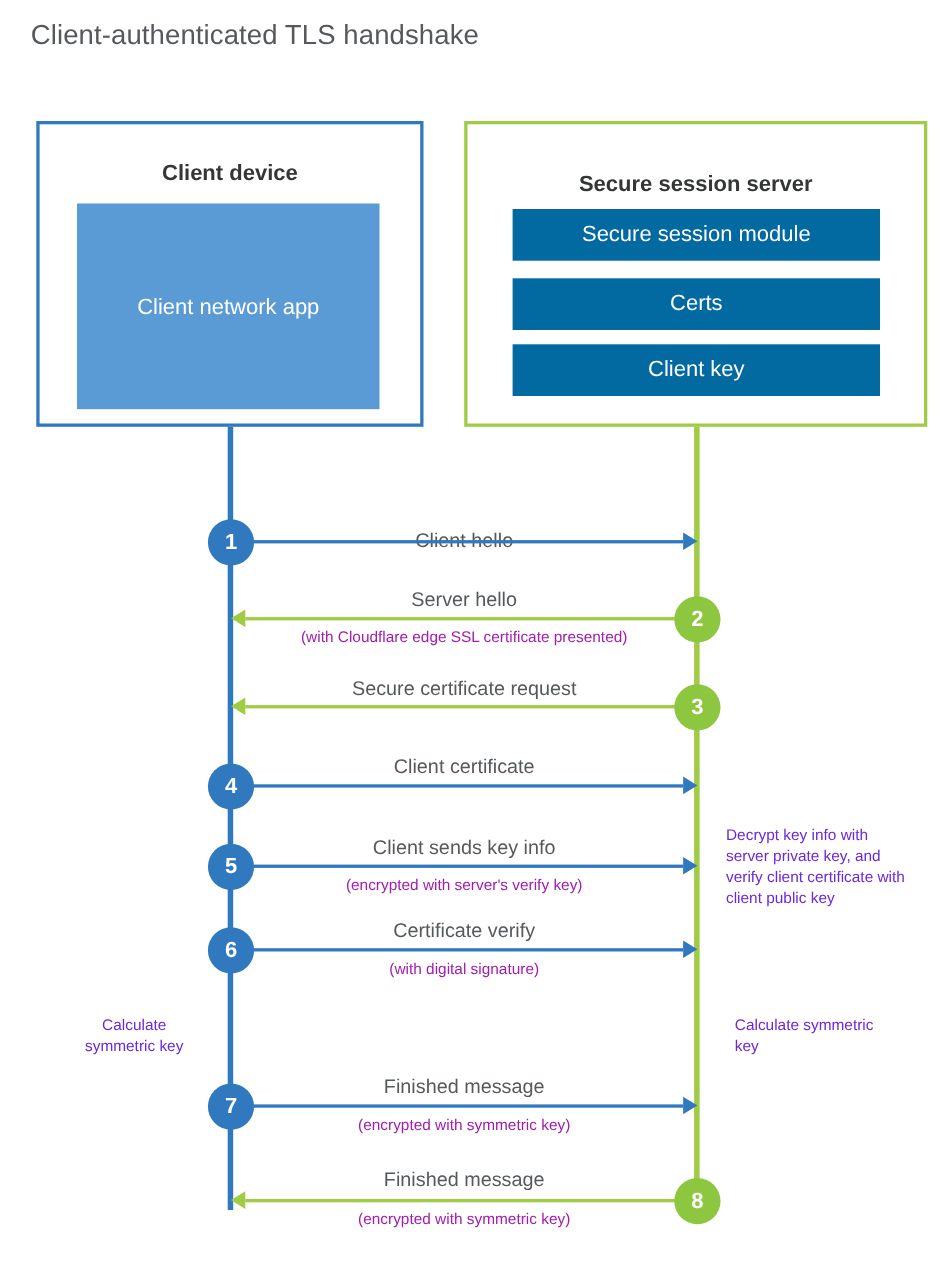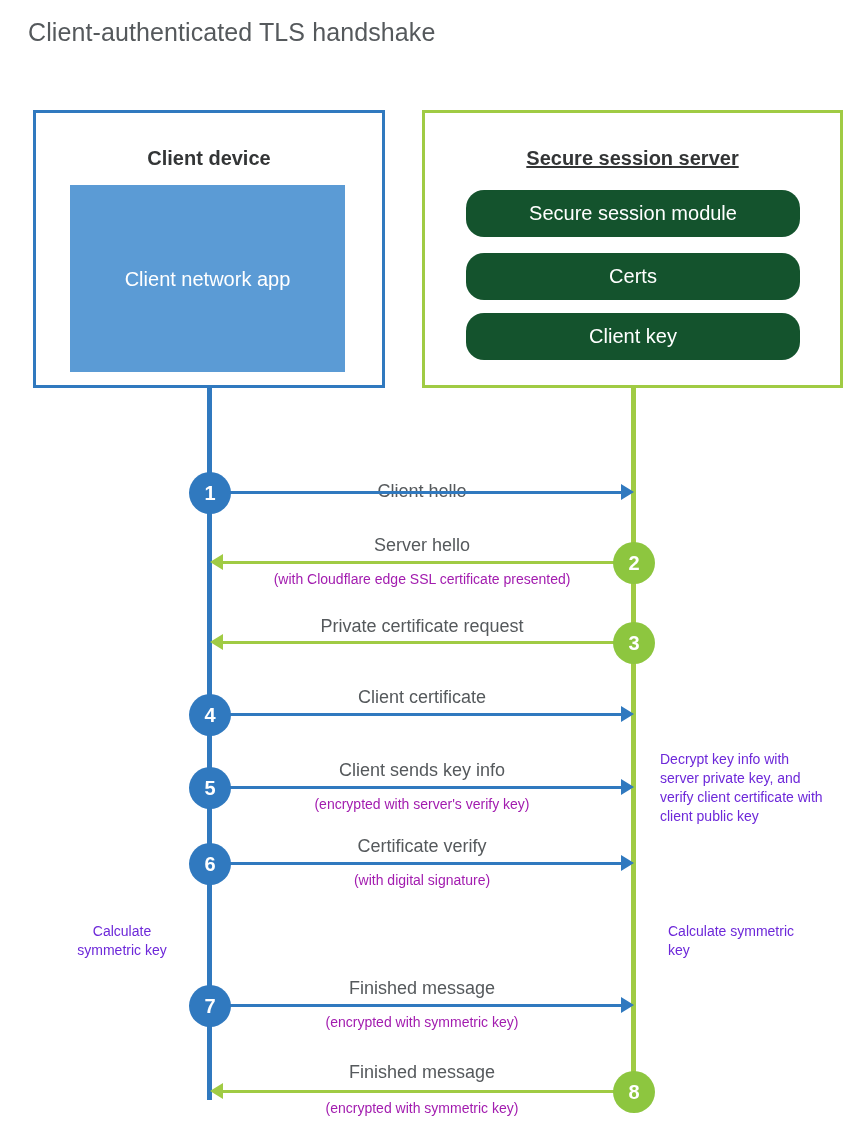--- a/index.html
+++ b/index.html
@@ -21,33 +21,33 @@
   
   .bigbox{border-style:solid;border-width:3px;background:#fff;box-sizing:border-box;}
   #client-box{left:33px;top:110px;width:352px;height:278px;border-color:#3079bf;}
   #server-box{left:422px;top:110px;width:421px;height:278px;border-color:#a0cb44;}
 
   .box-title{
     position:absolute;left:0;width:100%;text-align:center;
     font-size:20px;font-weight:700;color:#333536;
   }
   #client-box .box-title{top:34px;}
-  #server-box .box-title{top:34px;text-decoration:underline;}
+  #server-box .box-title{top:44px;}
 
   #client-app{
     left:70px;top:185px;width:275px;height:187px;
     background:#5b9bd5;color:#ffffff;
     display:flex;align-items:center;justify-content:center;
     text-align:center;font-size:20px;line-height:28px;font-weight:400;
   }
 
   .server-bar{
-    background:#14532d;color:#ffffff;left:466px;width:334px;height:47px;
+    background:#0369a1;color:#ffffff;left:466px;width:334px;height:47px;
     display:flex;align-items:center;justify-content:center;
-    font-size:20px;font-weight:400;border-radius:18px;
+    font-size:20px;font-weight:400;
   }
   #server-bar-0{top:190px;}
   #server-bar-1{top:253px;}
   #server-bar-2{top:313px;}
 
   
   #client-lifeline{left:207px;top:388px;width:5px;height:712px;background:#3079bf;}
   #server-lifeline{left:631px;top:388px;width:5px;height:706px;background:#a0cb44;}
 
   
@@ -107,21 +107,21 @@
   <div class="abs arrow-line arrow-blue" style="left:210px;top:491px;width:411px;"></div>
   <div class="abs arrow-head head-right" style="left:621px;top:484px;"></div>
   <div class="abs step-circle circle-blue" style="left:189px;top:472px;">1</div>
 
   <div class="abs arrow-label" style="left:210px;top:535px;width:424px;">Server hello</div>
   <div class="abs arrow-line arrow-green" style="left:223px;top:561px;width:411px;"></div>
   <div class="abs arrow-head head-left" style="left:210px;top:554px;"></div>
   <div class="abs arrow-sublabel" style="left:210px;top:571px;width:424px;">(with Cloudflare edge SSL certificate presented)</div>
   <div class="abs step-circle circle-green" style="left:613px;top:542px;">2</div>
 
-  <div class="abs arrow-label" style="left:210px;top:616px;width:424px;">Private certificate request</div>
+  <div class="abs arrow-label" style="left:210px;top:616px;width:424px;">Secure certificate request</div>
   <div class="abs arrow-line arrow-green" style="left:223px;top:641px;width:411px;"></div>
   <div class="abs arrow-head head-left" style="left:210px;top:634px;"></div>
   <div class="abs step-circle circle-green" style="left:613px;top:622px;">3</div>
 
   <div class="abs arrow-label" style="left:210px;top:687px;width:424px;">Client certificate</div>
   <div class="abs arrow-line arrow-blue" style="left:210px;top:713px;width:411px;"></div>
   <div class="abs arrow-head head-right" style="left:621px;top:706px;"></div>
   <div class="abs step-circle circle-blue" style="left:189px;top:694px;">4</div>
 
   <div class="abs arrow-label" style="left:210px;top:760px;width:424px;">Client sends key info</div>

